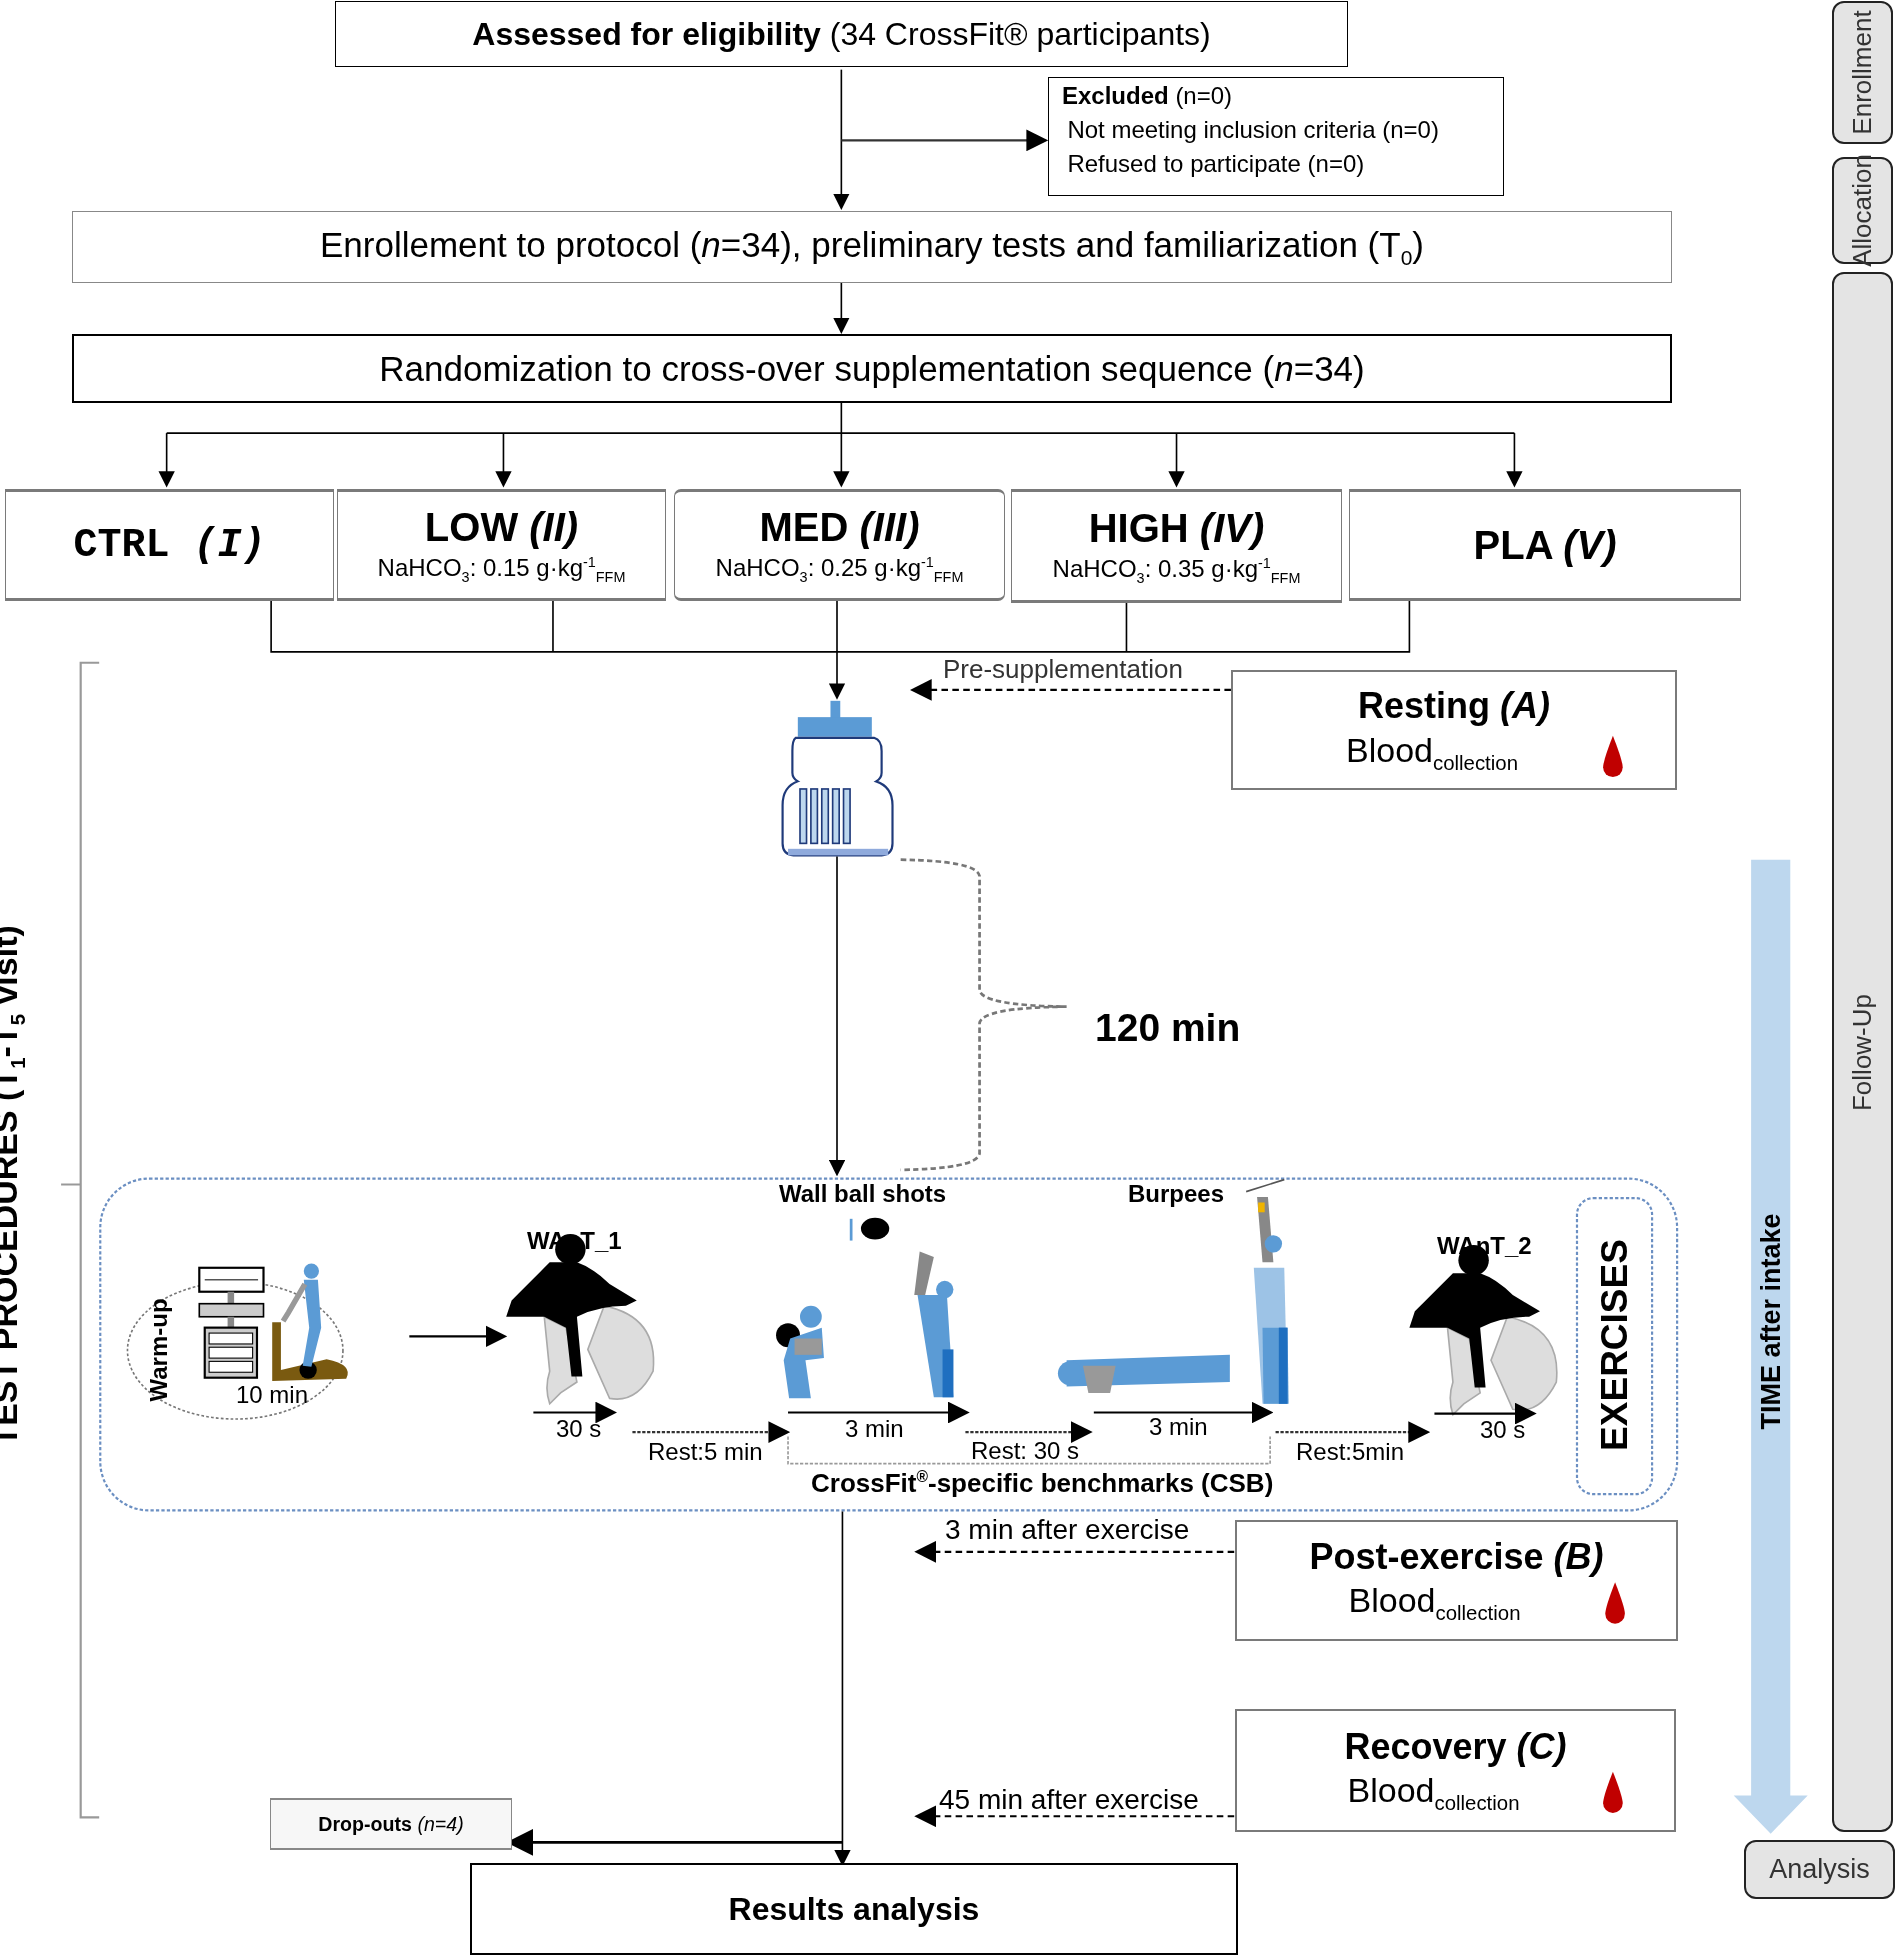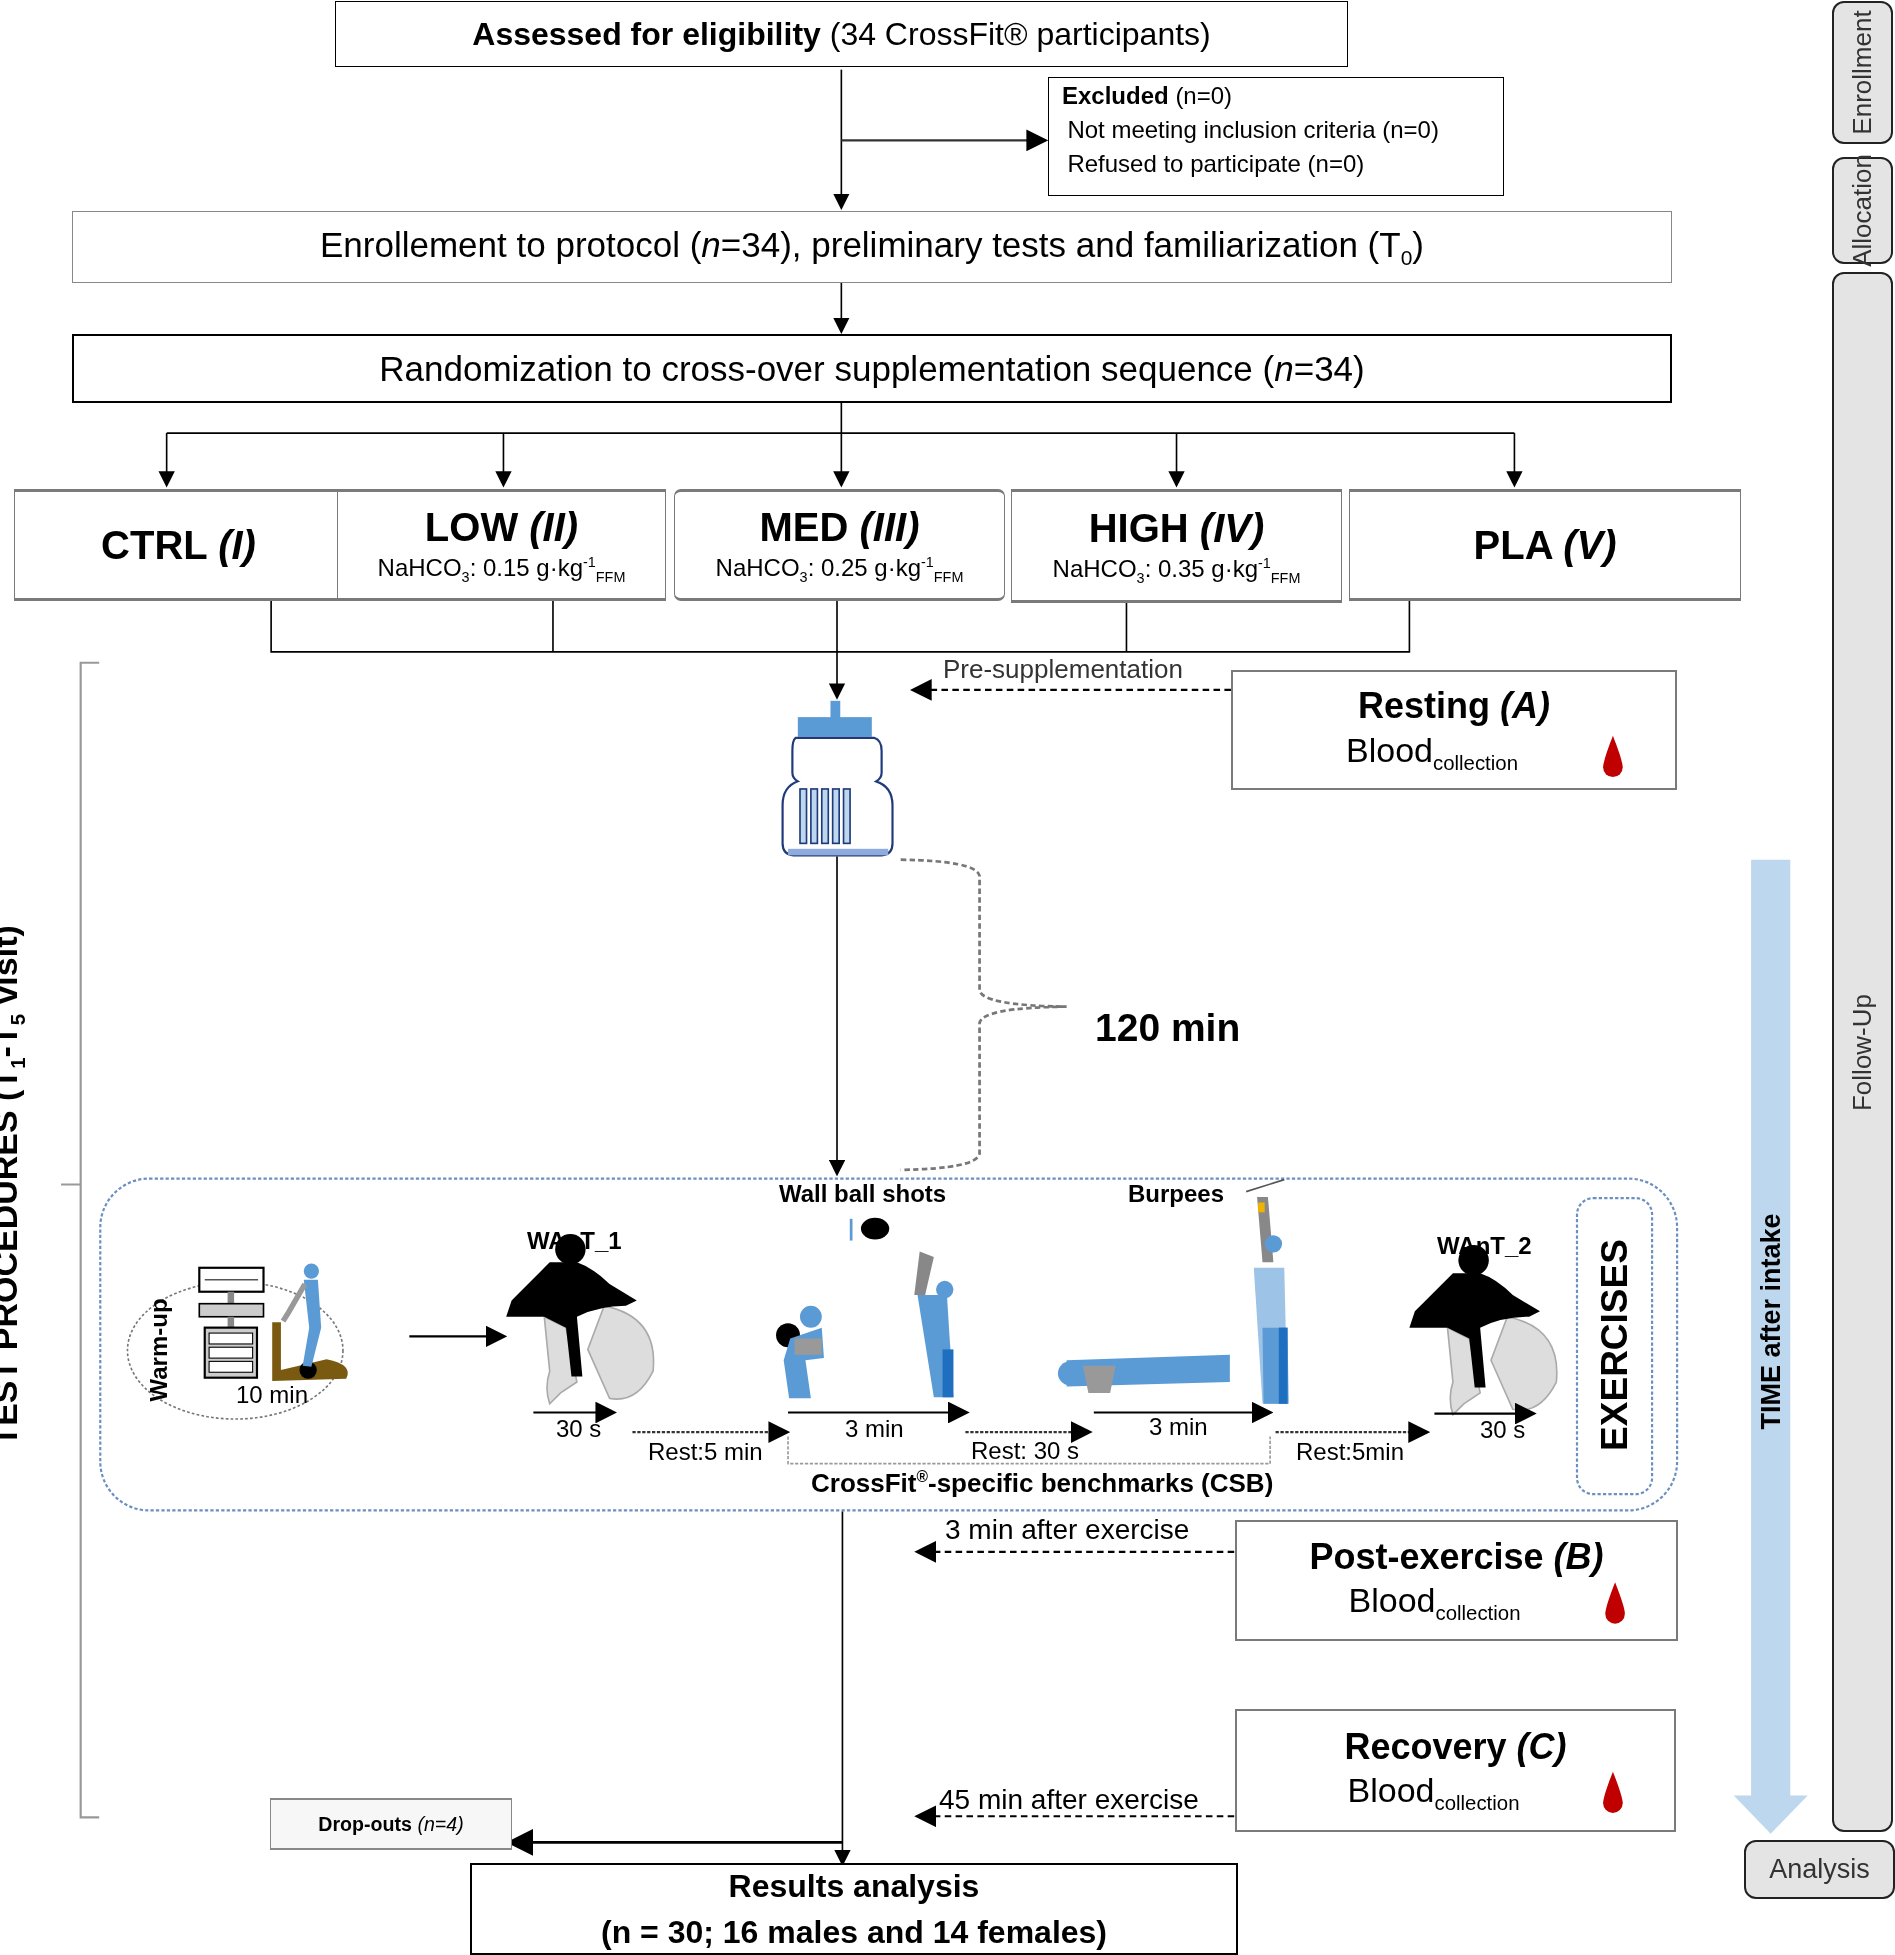--- a/index.html
+++ b/index.html
@@ -159,21 +159,21 @@
 </div>
 
 <div class="abs center" style="left:72px;top:211px;width:1600px;height:72px;border:1.6px solid #888;font-size:35px;">
   <div><span>Enrollement to protocol (</span><span class="i">n</span><span>=34), preliminary tests and familiarization (T</span><sub>0</sub><span>)</span></div>
 </div>
 
 <div class="abs center" style="left:72px;top:334px;width:1600px;height:69px;border:2.2px solid #000;font-size:35px;">
   <div><span>Randomization to cross-over supplementation sequence (</span><span class="i">n</span><span>=34)</span></div>
 </div>
 
-<div class="gbox center" style="left:14px;top:489px;width:329px;height:112px;">
+<div class="gbox center" style="left:5px;top:489px;width:329px;height:112px;font-family:Liberation Mono, monospace;">
   <div style="font-size:40px;" class="b"><span>CTRL</span> <span class="i">(I)</span></div>
 </div>
 <div class="gbox center" style="left:337px;top:489px;width:329px;height:112px;">
   <div style="font-size:40px;" class="b"><span>LOW</span> <span class="i">(II)</span></div>
   <div style="font-size:24px;margin-top:4.4px;"><span>NaHCO</span><sub>3</sub><span>: 0.15 g·kg</span><sup>-1</sup><sub>FFM</sub></div>
 </div>
 <div class="gbox center" style="left:674px;top:489px;width:331px;height:112px;border-radius:7px;">
   <div style="font-size:40px;" class="b"><span>MED</span> <span class="i">(III)</span></div>
   <div style="font-size:24px;margin-top:4.4px;"><span>NaHCO</span><sub>3</sub><span>: 0.25 g·kg</span><sup>-1</sup><sub>FFM</sub></div>
 </div>
@@ -237,21 +237,20 @@
   <div style="font-size:36px;" class="b"><span>Recovery</span> <span class="i">(C)</span></div>
   <div style="font-size:34px;margin-top:3.3px;margin-right:44px;"><span>Blood</span><sub>collection</sub></div>
 </div>
 
 <div class="abs center" style="left:270px;top:1798px;width:242px;height:52px;border:1.6px solid #888;border-top-width:2.7px;border-bottom-width:2.7px;background:#f7f7f7;font-size:19.6px;">
   <div><span class="b">Drop-outs</span> <span class="i">(n=4)</span></div>
 </div>
 
 <div class="box center" style="left:470px;top:1863px;width:768px;height:92px;border-width:2.7px;font-size:32px;line-height:46px;">
   <div class="b">Results analysis</div>
-  <div class="b">(n = 30; 16 males and 14 females)</div>
 </div>
 
 <div class="abs" style="left:1771px;top:1322px;width:0;height:0;">
   <div class="b" style="position:absolute;left:-163px;top:-16.3px;width:327px;text-align:center;font-size:27px;transform:rotate(-90deg);">TIME after intake</div>
 </div>
 
 <div class="stage" style="left:1832px;top:1.1px;width:61px;height:143px;">
   <div class="vtext" style="font-size:26px;color:#333;">Enrollment</div>
 </div>
 <div class="stage" style="left:1832px;top:157px;width:61px;height:107px;">

